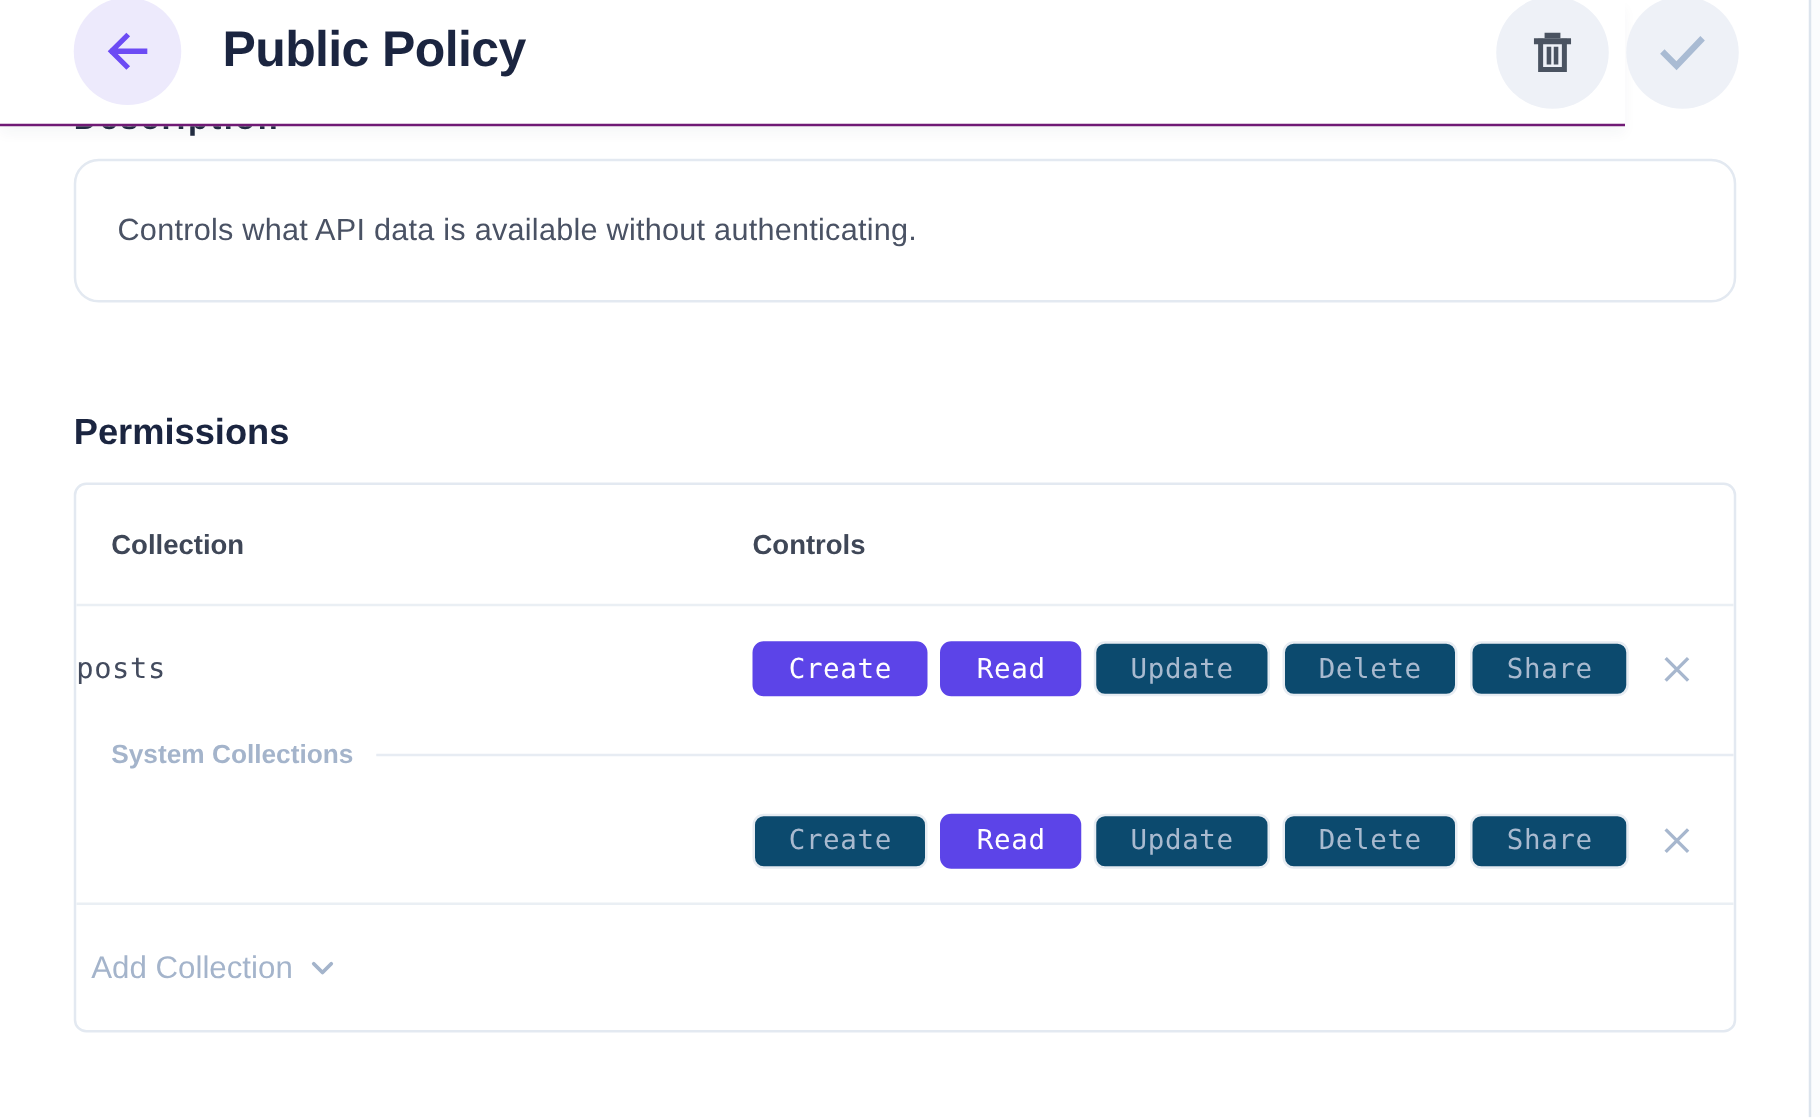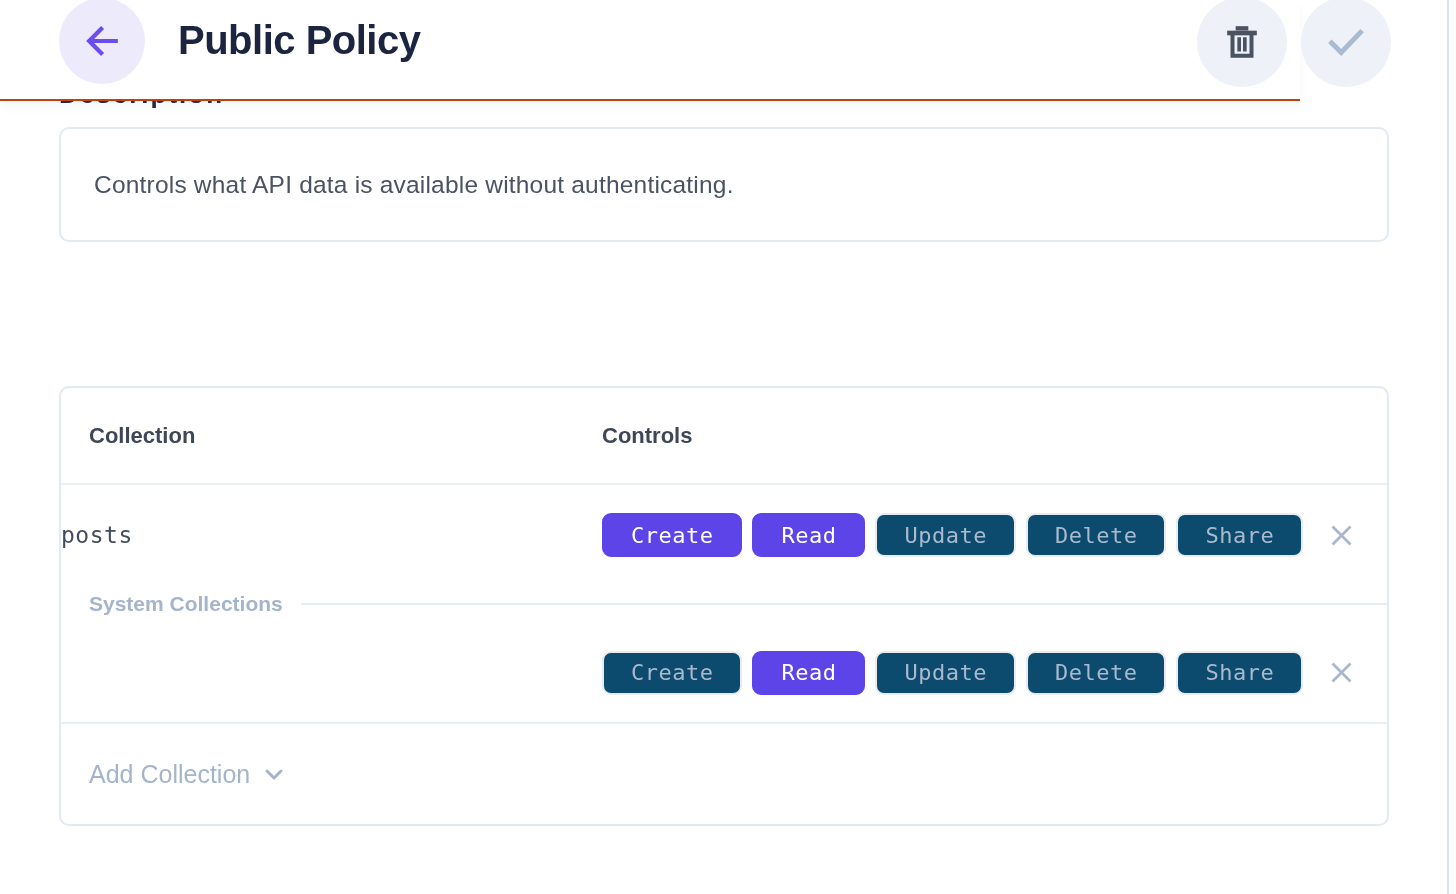--- a/index.html
+++ b/index.html
@@ -3,21 +3,21 @@
 <meta charset="utf-8">
 <style>
   * { margin:0; padding:0; box-sizing:border-box; }
   html,body { width:1456px; height:894px; overflow:hidden; background:#ffffff; }
   body { font-family:"Liberation Sans","DejaVu Sans",sans-serif; }
   .canvas { position:relative; width:1456px; height:894px; background:#ffffff; overflow:hidden; }
 
   
   .header {
     position:absolute; left:0; top:0; width:1300px; height:101px;
-    background:#ffffff; border-bottom:2px solid #c2410c;
+    background:#ffffff; border-bottom:2px solid #701a75;
     box-shadow:0 6px 10px rgba(30,40,80,0.04);
     z-index:20;
   }
   .circle-btn {
     position:absolute; border-radius:50%;
     display:flex; align-items:center; justify-content:center;
     cursor:pointer;
   }
   .back-btn   { left:59px;  top:-2px; width:86px; height:86px; background:#EDEAFC; }
   .trash-btn  { left:1197px; top:-3px; width:90px; height:90px; background:#EEF1F7; }
@@ -30,21 +30,21 @@
   
   .clipped-label {
     position:absolute; left:59px; top:78px; z-index:5;
     font-size:26px; font-weight:600; color:#232C42;
     line-height:32px; letter-spacing:2px;
   }
 
   
   .desc-box {
     position:absolute; left:59px; top:127px; width:1330px; height:115px;
-    background:#ffffff; border:2px solid #E3E9F1; border-radius:10px;
+    background:#ffffff; border:2px solid #E3E9F1; border-radius:20px;
     display:flex; align-items:center; padding-left:33px; z-index:6;
   }
   .desc-text { font-size:24.5px; color:#4A5264; letter-spacing:0.2px; }
 
   
   .section-heading {
     position:absolute; left:59px; top:330px;
     font-size:29px; font-weight:700; color:#1B2540;
   }
   .perm-table {
@@ -83,38 +83,39 @@
   }
 
   .group-divider { height:38px; flex:0 0 auto; display:flex; align-items:center; }
   .group-label { margin-left:28px; font-size:21px; font-weight:700; color:#A4B4CB; white-space:nowrap; }
   .group-line { flex:1; height:2px; background:#E7ECF3; margin-left:18px; }
 
   .t-footer {
     flex:1; border-top:2px solid #EAEFF4;
     display:flex; align-items:center; cursor:pointer;
   }
-  .add-label { margin-left:28px; font-size:25px; color:#A4B4CB; }
+  .add-label { margin-left:12px; font-size:25px; color:#A4B4CB; }
   .add-chevron { margin-left:12px; display:flex; align-items:center; }
 
   
   .right-line { position:absolute; left:1447px; top:0; width:2px; height:894px; background:#DCE4ED; z-index:30; }
   .right-gutter { position:absolute; left:1449px; top:0; width:7px; height:894px; background:#FBFCFD; z-index:29; }
 </style>
 </head>
 <body>
 
 <div class="canvas">
 
   <div class="clipped-label">Description</div>
 
   <div class="desc-box">
     <span class="desc-text">Controls what API data is available without authenticating.</span>
   </div>
 
+  <div class="section-heading">Permissions</div>
 
   <div class="perm-table">
 
     <div class="t-header">
       <span class="col-collection">Collection</span>
       <span class="col-actions">Controls</span>
     </div>
 
     <div class="t-row row-posts">
       <span class="coll-name">posts</span>

